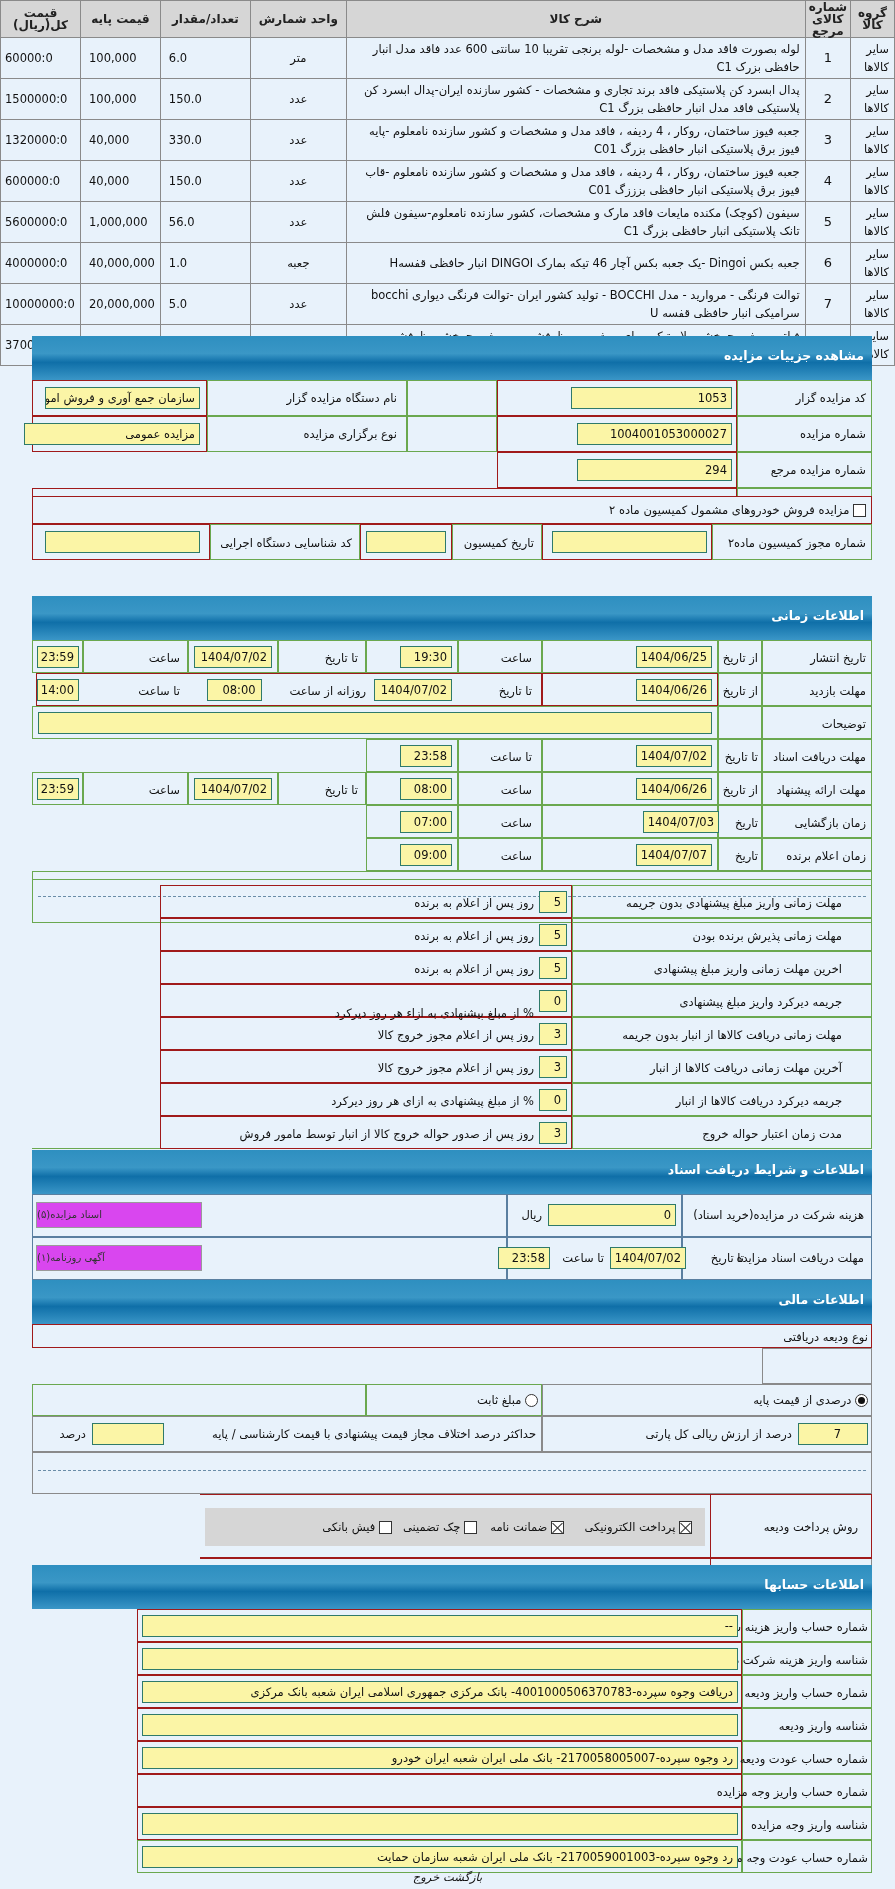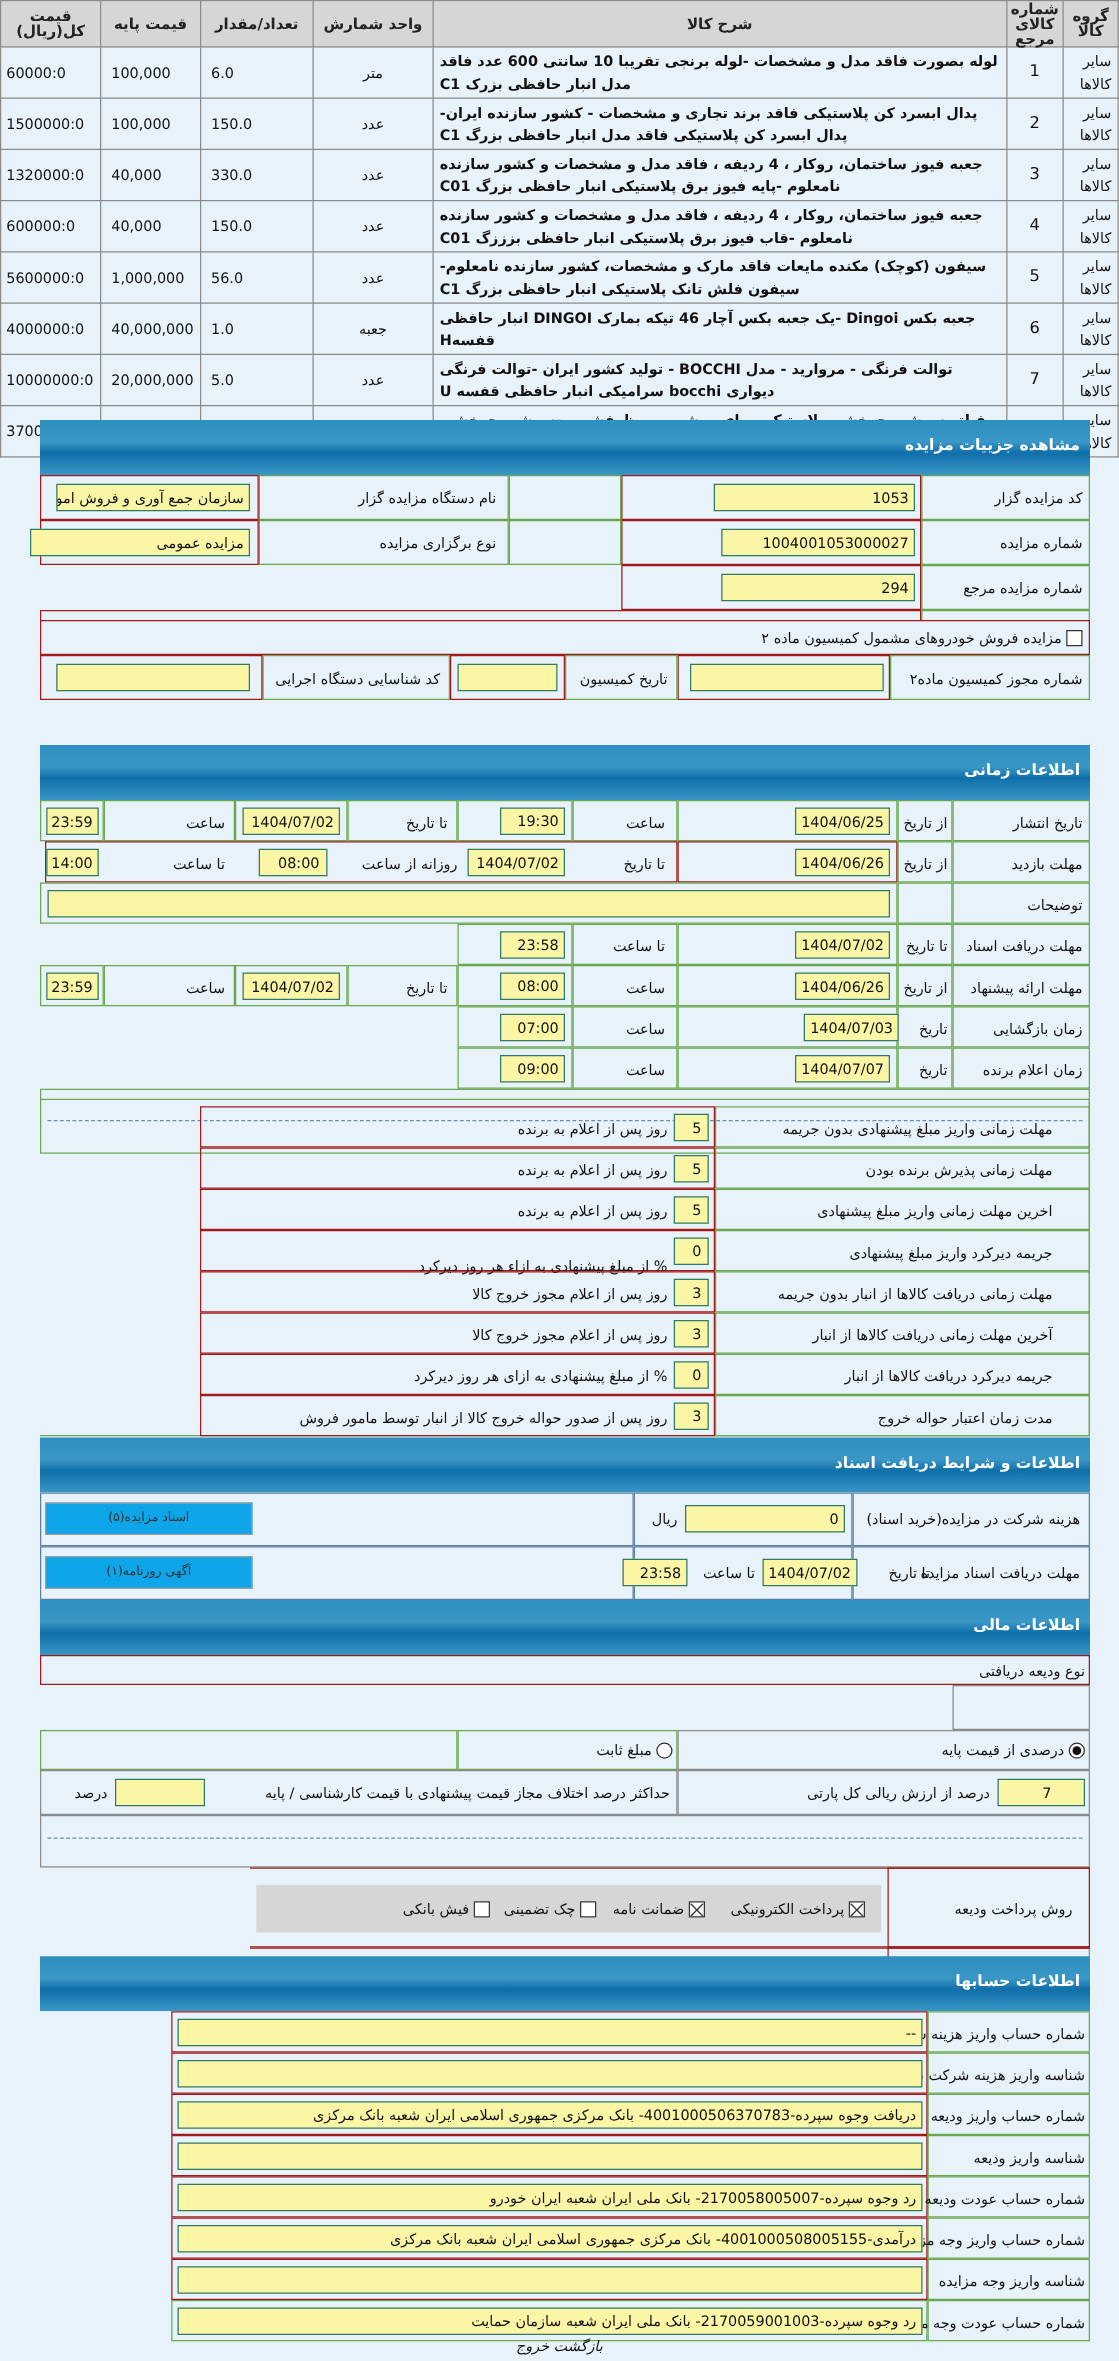--- a/index.html
+++ b/index.html
@@ -21,21 +21,21 @@
     background: #d6d6d6; font-weight: bold; font-size: 12px;
     height: 24px; border: 1px solid #8a8a8a; padding: 0 3px; line-height: 12px;
     color: #222;
   }
   .items td {
     border: 1px solid #8a8a8a; padding: 2px 5px; font-size: 11.5px; line-height: 18px;
     vertical-align: middle;
   }
   .items td.c-group { width: 44px; text-align: right; }
   .items td.c-ref { width: 42px; text-align: center; font-size: 13px; }
-  .items td.c-desc { text-align: left; font-weight: bold; }
+  .items td.c-desc { text-align: right; }
   .items td.c-unit { width: 96px; text-align: center; }
   .items td.c-qty { width: 90px; text-align: left; padding-left: 8px; }
   .items td.c-price { width: 78px; text-align: left; padding-left: 8px; }
   .items td.c-total { width: 80px; text-align: left; padding-left: 4px; }
   .items tr.row { height: 39px; }
 
   
   .panel { position: absolute; left: 32px; width: 840px; }
   .hdr {
     height: 44px; position: relative;
@@ -48,22 +48,22 @@
   .cellr { position: absolute; border: 1px solid #a01a1a; }
   .lbl { position: absolute; font-size: 11.5px; white-space: nowrap; }
   .fld {
     position: absolute; background: #fbf5a6; border: 1px solid #2f7a6a;
     height: 22px; font-size: 11.5px; line-height: 20px; padding: 0 4px;
     text-align: right; white-space: nowrap; overflow: hidden; direction: rtl;
   }
   .fld.c { text-align: center; padding-left: 13px; }
   .dash { position: absolute; border-top: 1px dashed #6a8da8; }
   .btn {
-    position: absolute; background: #0ea5e9; border: 1px solid #9a9a9a;
-    font-size: 10px; text-align: center; line-height: 24px; height: 26px; color: #333;
+    position: absolute; background: #d946ef; border: 1px solid #9a9a9a;
+    font-size: 10px; text-align: left; line-height: 24px; height: 26px; color: #333;
   }
   .chkbox { display: inline-block; width: 13px; height: 13px; border: 1px solid #333; background: #fff; vertical-align: middle; position: relative; }
   .chkbox.on::before, .chkbox.on::after {
     content: ""; position: absolute; left: 5px; top: -1px; width: 1px; height: 14px; background: #333;
   }
   .chkbox.on::before { transform: rotate(45deg); }
   .chkbox.on::after { transform: rotate(-45deg); }
   .radio { display: inline-block; width: 13px; height: 13px; border: 1px solid #333; border-radius: 50%; background: #fff; vertical-align: middle; position: relative; }
   .radio.on::after { content: ""; position: absolute; left: 2px; top: 2px; width: 7px; height: 7px; border-radius: 50%; background: #111; }
   .graybox { position: absolute; background: #d6d6d6; }
@@ -482,21 +482,20 @@
     <div class="fld" style="right:134px;top:105px;width:596px;"></div>
 
     <div class="cell" style="right:0;top:132px;width:130px;height:33px;"></div>
     <div class="cellr" style="right:130px;top:132px;width:605px;height:33px;"></div>
     <div class="lbl" style="right:4px;top:143px;">شماره حساب عودت ودیعه</div>
     <div class="fld" style="right:134px;top:138px;width:596px;">رد وجوه سپرده-2170058005007- بانک ملی ایران شعبه ایران خودرو</div>
 
     <div class="cell" style="right:0;top:165px;width:130px;height:33px;"></div>
     <div class="cellr" style="right:130px;top:165px;width:605px;height:33px;"></div>
     <div class="lbl" style="right:4px;top:176px;">شماره حساب واریز وجه مزایده</div>
-    <div class="fld" style="right:134px;top:171px;width:596px;">درآمدی-4001000508005155- بانک مرکزی جمهوری اسلامی ایران شعبه بانک مرکزی</div>
 
     <div class="cell" style="right:0;top:198px;width:130px;height:33px;"></div>
     <div class="cellr" style="right:130px;top:198px;width:605px;height:33px;"></div>
     <div class="lbl" style="right:4px;top:209px;">شناسه واریز وجه مزایده</div>
     <div class="fld" style="right:134px;top:204px;width:596px;"></div>
 
     <div class="cell" style="right:0;top:231px;width:130px;height:33px;"></div>
     <div class="cell" style="right:130px;top:231px;width:605px;height:33px;"></div>
     <div class="lbl" style="right:4px;top:242px;">شماره حساب عودت وجه مزایده</div>
     <div class="fld" style="right:134px;top:237px;width:596px;">رد وجوه سپرده-2170059001003- بانک ملی ایران شعبه سازمان حمایت</div>

